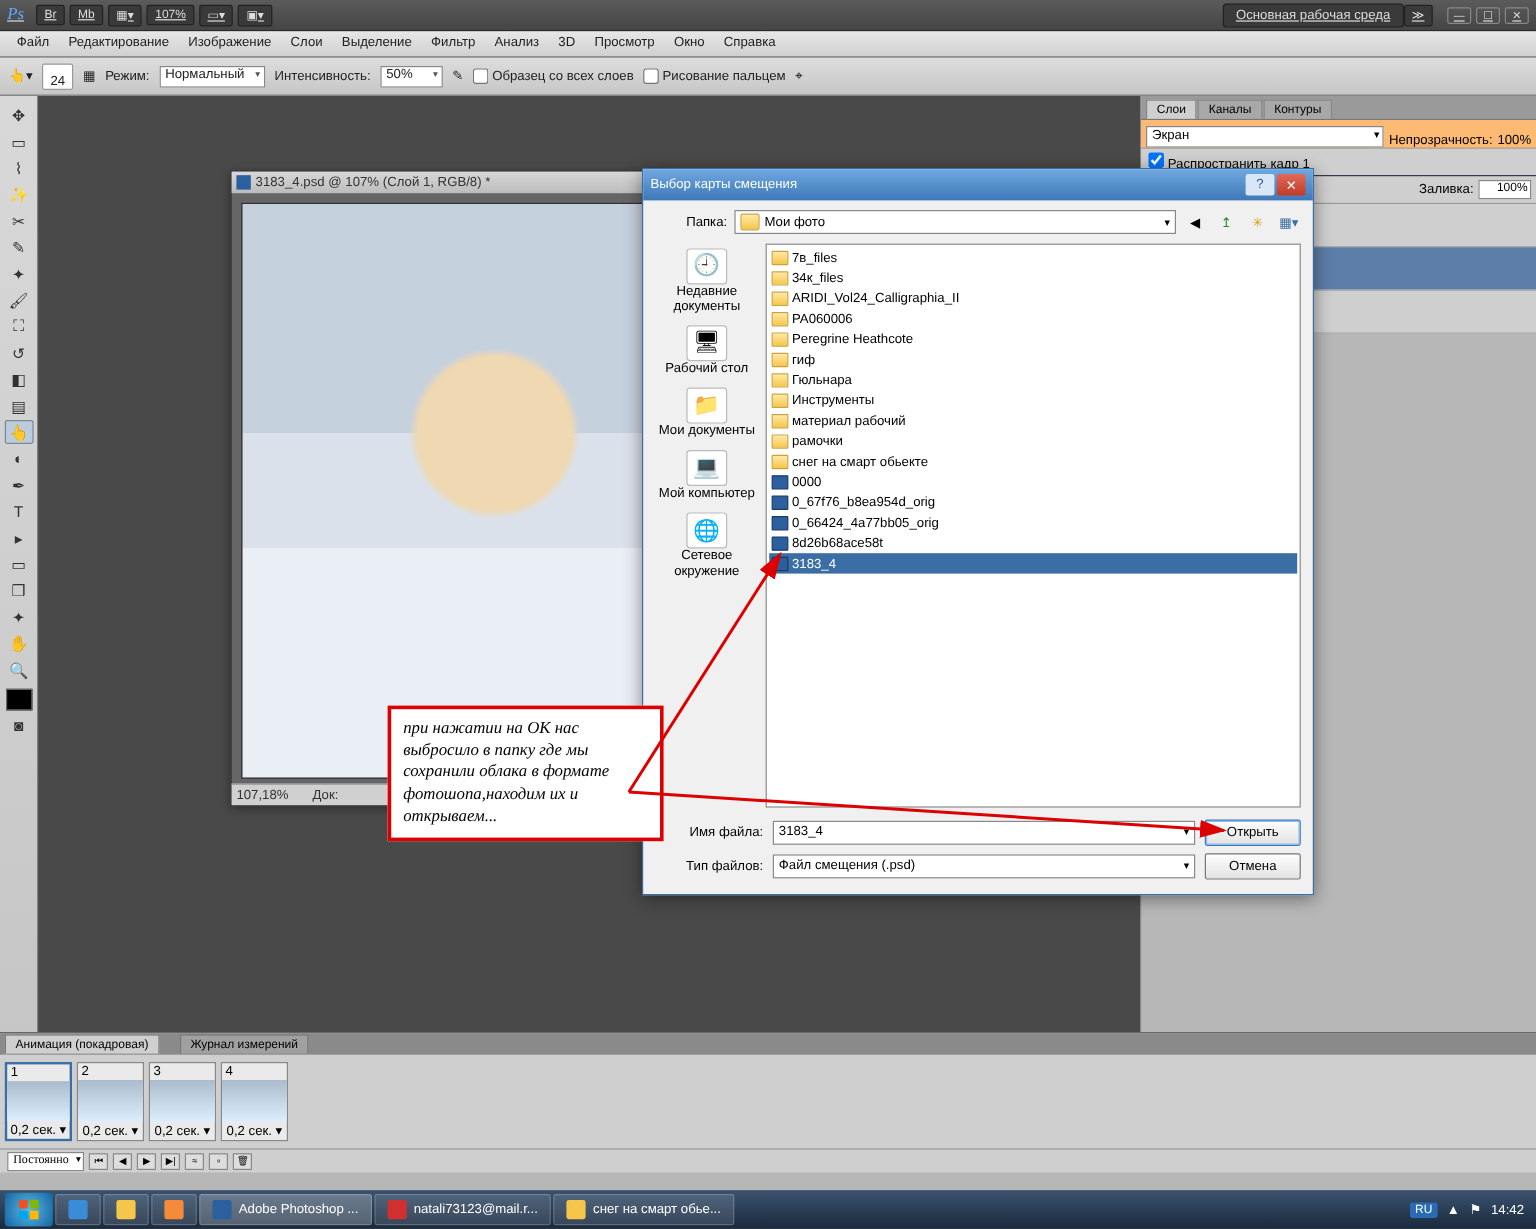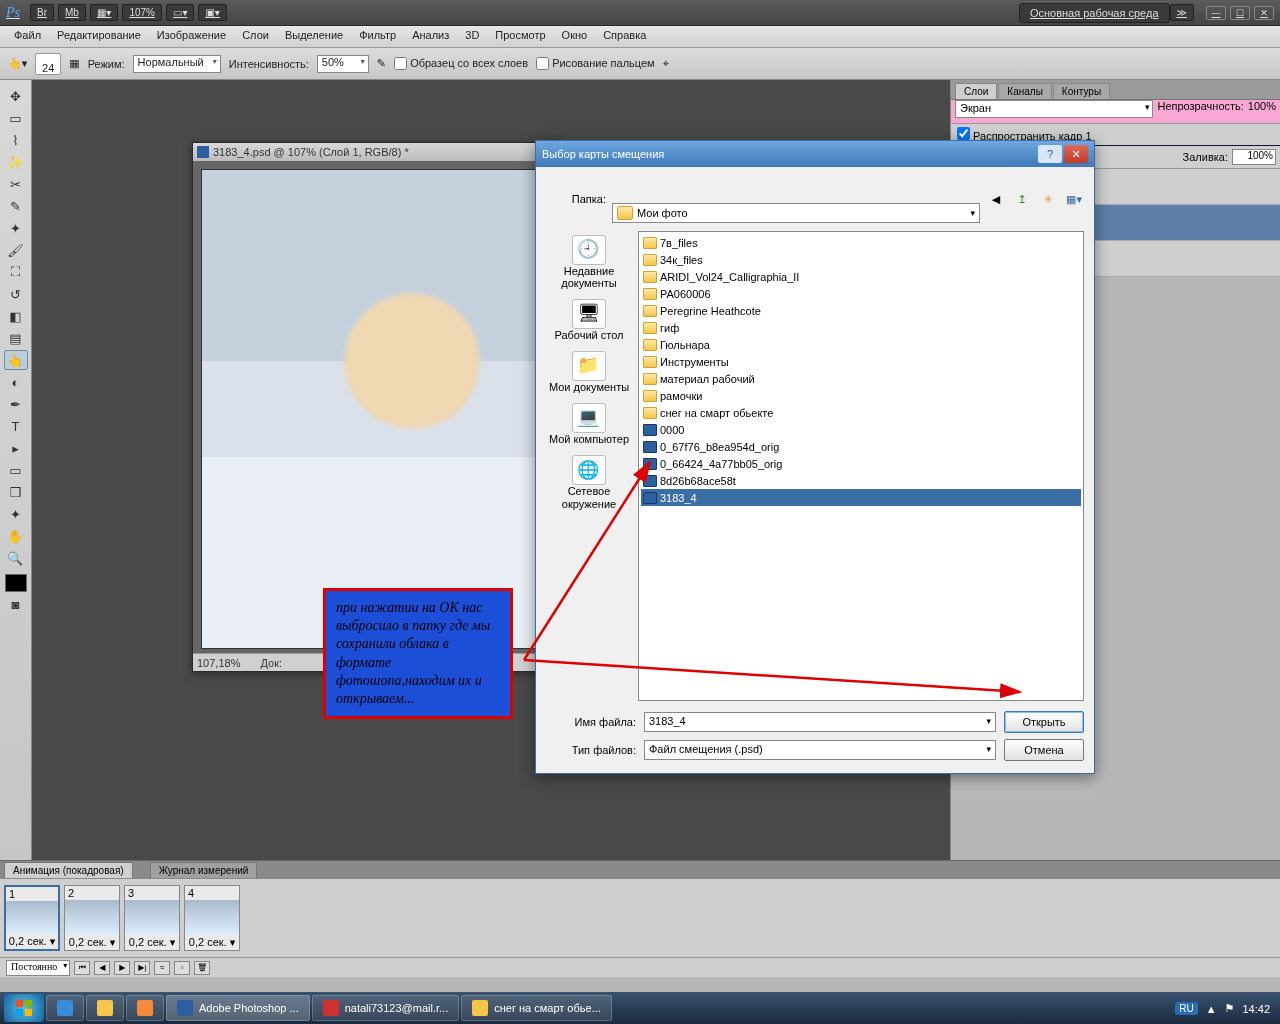--- a/index.html
+++ b/index.html
@@ -42,21 +42,21 @@
   radial-gradient(circle at 60% 40%, #e6c389 0 18%, transparent 20%),
   linear-gradient(#a7b8cc 0 40%, #c7d1df 40% 60%, #dfe7ef 60% 100%);
   border: 1px solid #333; position: relative; }
 .docwin .statusbar { position: absolute; bottom: 0; left: 0; right: 0; height: 18px; background: #d0d0d0; border-top: 1px solid #999; font-size: 10px; display: flex; align-items: center; padding: 0 4px; color: #333; }
 
 
 .rpanel { position: absolute; right: 0; top: 0; width: 330px; bottom: 0; background: #b7b7b7; border-left: 1px solid #888; }
 .rpanel .tabrow { height: 20px; background: #9a9a9a; display: flex; align-items: end; padding-left: 4px; gap: 1px; border-bottom: 1px solid #777; }
 .rpanel .tabrow .tab { background: #cfcfcf; padding: 2px 8px; border: 1px solid #888; border-bottom: none; font-size: 10px; }
 .rpanel .tabrow .tab.inactive { background: #a8a8a8; }
-.rpanel .toprow { height: 24px; display: flex; align-items: flex-start; padding: 0 4px; gap: 4px; background: #f9a8d4; border-bottom: 1px solid #999; }
+.rpanel .toprow { height: 24px; display: flex; align-items: flex-end; padding: 0 4px; gap: 4px; background: #fdba74; border-bottom: 1px solid #999; }
 .rpanel .toprow .sel { flex: 1; height: 18px; background: #fff; border: 1px solid #888; position: relative; padding: 1px 4px; }
 .rpanel .toprow .sel::after { content: "▾"; position: absolute; right: 3px; top: 1px; font-size: 9px; }
 .rpanel .proprow { display: flex; align-items: center; justify-content: flex-end; padding: 3px 4px; gap: 4px; background: #cfcfcf; border-bottom: 1px solid #999; }
 .rpanel .proprow .pct { width: 44px; height: 16px; background: #fff; border: 1px solid #888; font-size: 10px; text-align: right; padding-right: 2px; }
 .rpanel .chkrow { padding: 3px 6px; background: #cfcfcf; border-bottom: 1px solid #0f172a; }
 .rpanel .layerlist { background: #cfcfcf; }
 .rpanel .layer { height: 36px; display: flex; align-items: center; gap: 6px; padding: 0 6px; border-bottom: 1px solid #aaa; }
 .rpanel .layer .eye { width: 14px; height: 14px; border: 1px solid #888; border-radius: 50%; }
 .rpanel .layer .thumb { width: 30px; height: 26px; background: #fff; border: 1px solid #888; }
 .rpanel .layer.sel { background: #5d7ea8; color: #fff; }
@@ -91,21 +91,21 @@
 
 .dialog { position: absolute; left: 535px; top: 140px; width: 560px; background: #f0f0f0; border: 1px solid #3a6ea5; box-shadow: 0 3px 14px rgba(0,0,0,.45); }
 .dialog .dtitle { height: 26px; background: linear-gradient(#6fa8e0,#3e78b8); color: #fff; display: flex; align-items: center; padding: 0 6px; font-size: 12px; }
 .dialog .dtitle .dspacer { flex: 1; }
 .dialog .dtitle .dbtn { width: 24px; height: 18px; margin-left: 2px; border-radius: 2px; display: flex; align-items: center; justify-content: center; font-size: 11px; }
 .dialog .dtitle .dhelp { background: #d8e6f5; color: #2a5a9a; }
 .dialog .dtitle .dclose { background: linear-gradient(#e06a5a,#c13a28); color: #fff; }
 .dialog .dbody { padding: 8px 10px 12px 10px; }
 .dialog .folderrow { display: flex; align-items: center; gap: 6px; margin-bottom: 8px; }
 .dialog .folderrow .lbl { width: 60px; text-align: right; }
-.dialog .folderrow .sel { flex: 1; height: 20px; background: #fff; border: 1px solid #888; display: flex; align-items: center; padding: 0 4px; position: relative; margin-top: 28px; }
+.dialog .folderrow .sel { flex: 1; height: 20px; background: #fff; border: 1px solid #888; display: flex; align-items: center; padding: 0 4px; position: relative; }
 .dialog .folderrow .sel .foldericon { width: 16px; height: 14px; background: linear-gradient(#ffe9a8,#f5c64a); border: 1px solid #c9a43a; border-radius: 2px; margin-right: 4px; }
 .dialog .folderrow .sel::after { content: "▾"; position: absolute; right: 4px; font-size: 9px; }
 .dialog .folderrow .navico { width: 20px; height: 18px; display: flex; align-items: center; justify-content: center; border-radius: 2px; }
 .dialog .browser { display: flex; gap: 6px; }
 .dialog .places { width: 86px; display: flex; flex-direction: column; align-items: center; gap: 10px; padding-top: 4px; }
 .dialog .places .place { display: flex; flex-direction: column; align-items: center; font-size: 10px; text-align: center; line-height: 1.1; }
 .dialog .places .place .pic { width: 34px; height: 30px; background: #fff; border: 1px solid #bbb; border-radius: 3px; display: flex; align-items: center; justify-content: center; font-size: 18px; }
 .dialog .filelist { flex: 1; height: 470px; background: #fff; border: 1px solid #888; overflow: auto; padding: 2px; }
 .dialog .fileitem { display: flex; align-items: center; height: 17px; padding: 0 2px; gap: 3px; font-size: 11px; }
 .dialog .fileitem.sel { background: #3a6ea5; color: #fff; }
@@ -113,21 +113,21 @@
 .dialog .ficon.folder { background: linear-gradient(#ffe9a8,#f5c64a); border: 1px solid #c9a43a; }
 .dialog .ficon.psd { background: #2b5f9e; border: 1px solid #1a3a66; }
 .dialog .bottomrows { margin-top: 10px; display: grid; grid-template-columns: 90px 1fr 80px; gap: 6px 8px; align-items: center; }
 .dialog .bottomrows .lbl { text-align: right; }
 .dialog .bottomrows .inp { height: 20px; background: #fff; border: 1px solid #888; padding: 2px 4px; position: relative; }
 .dialog .bottomrows .inp::after { content: "▾"; position: absolute; right: 4px; top: 3px; font-size: 9px; }
 .dialog .bottomrows .btn { height: 22px; border: 1px solid #777; background: linear-gradient(#fefefe,#e2e2e2); border-radius: 2px; text-align: center; line-height: 20px; }
 .dialog .bottomrows .btn.primary { border: 1px solid #3a7abf; box-shadow: 0 0 0 1px #8ebef0 inset; }
 
 
-.anno { position: absolute; left: 323px; top: 588px; width: 190px; background: #1d4ed8; border: 3px solid #d00; padding: 8px 10px; font-style: italic; font-family: Georgia, serif; font-size: 14px; line-height: 1.3; color: #000; }
+.anno { position: absolute; left: 323px; top: 588px; width: 230px; background: #ffffff; border: 3px solid #d00; padding: 8px 10px; font-style: italic; font-family: Georgia, serif; font-size: 14px; line-height: 1.3; color: #000; }
 .arrow { position: absolute; pointer-events: none; }
 
 </style>
 </head>
 <body>
 
 <div class="appbar">
   <span class="ps">Ps</span>
   <span class="tb-item">Br</span>
   <span class="tb-item">Mb</span>

